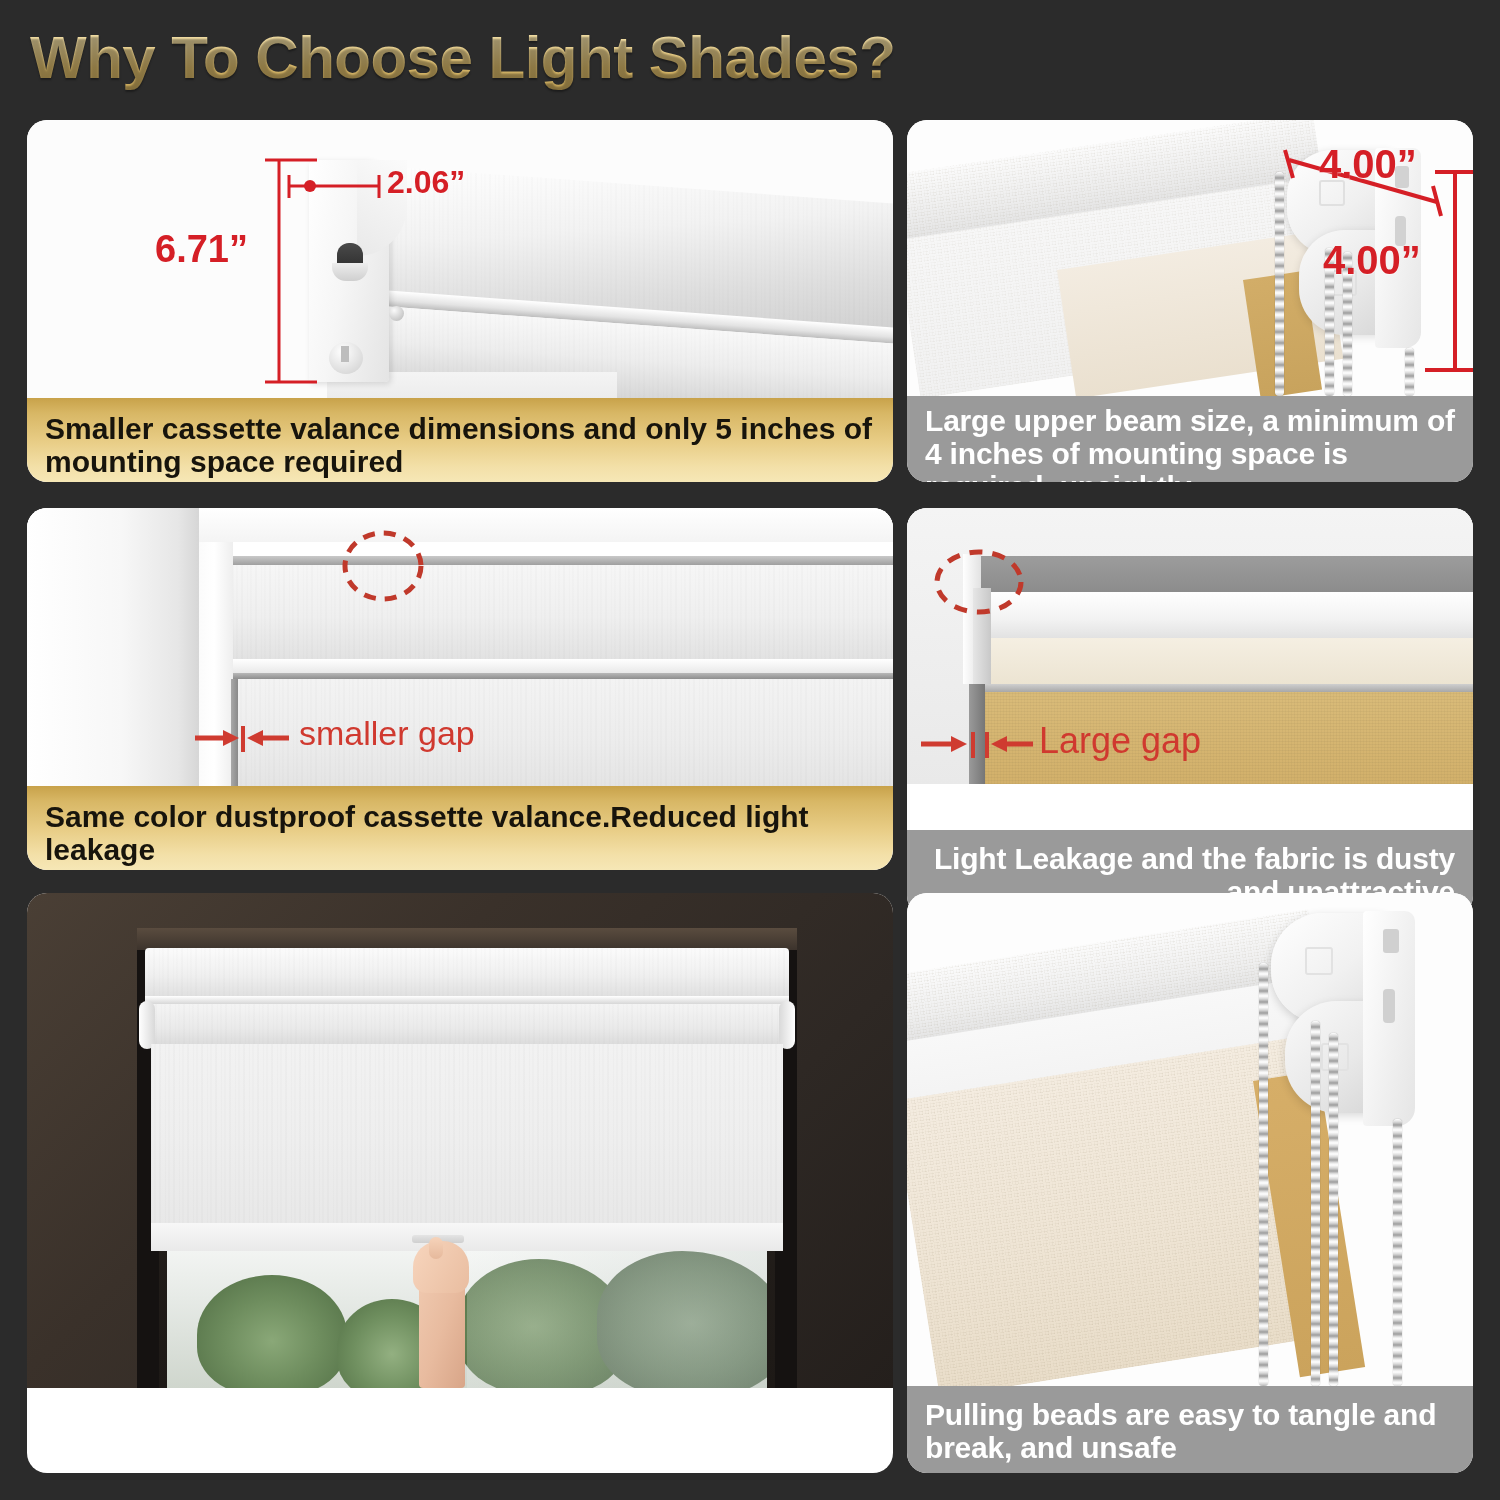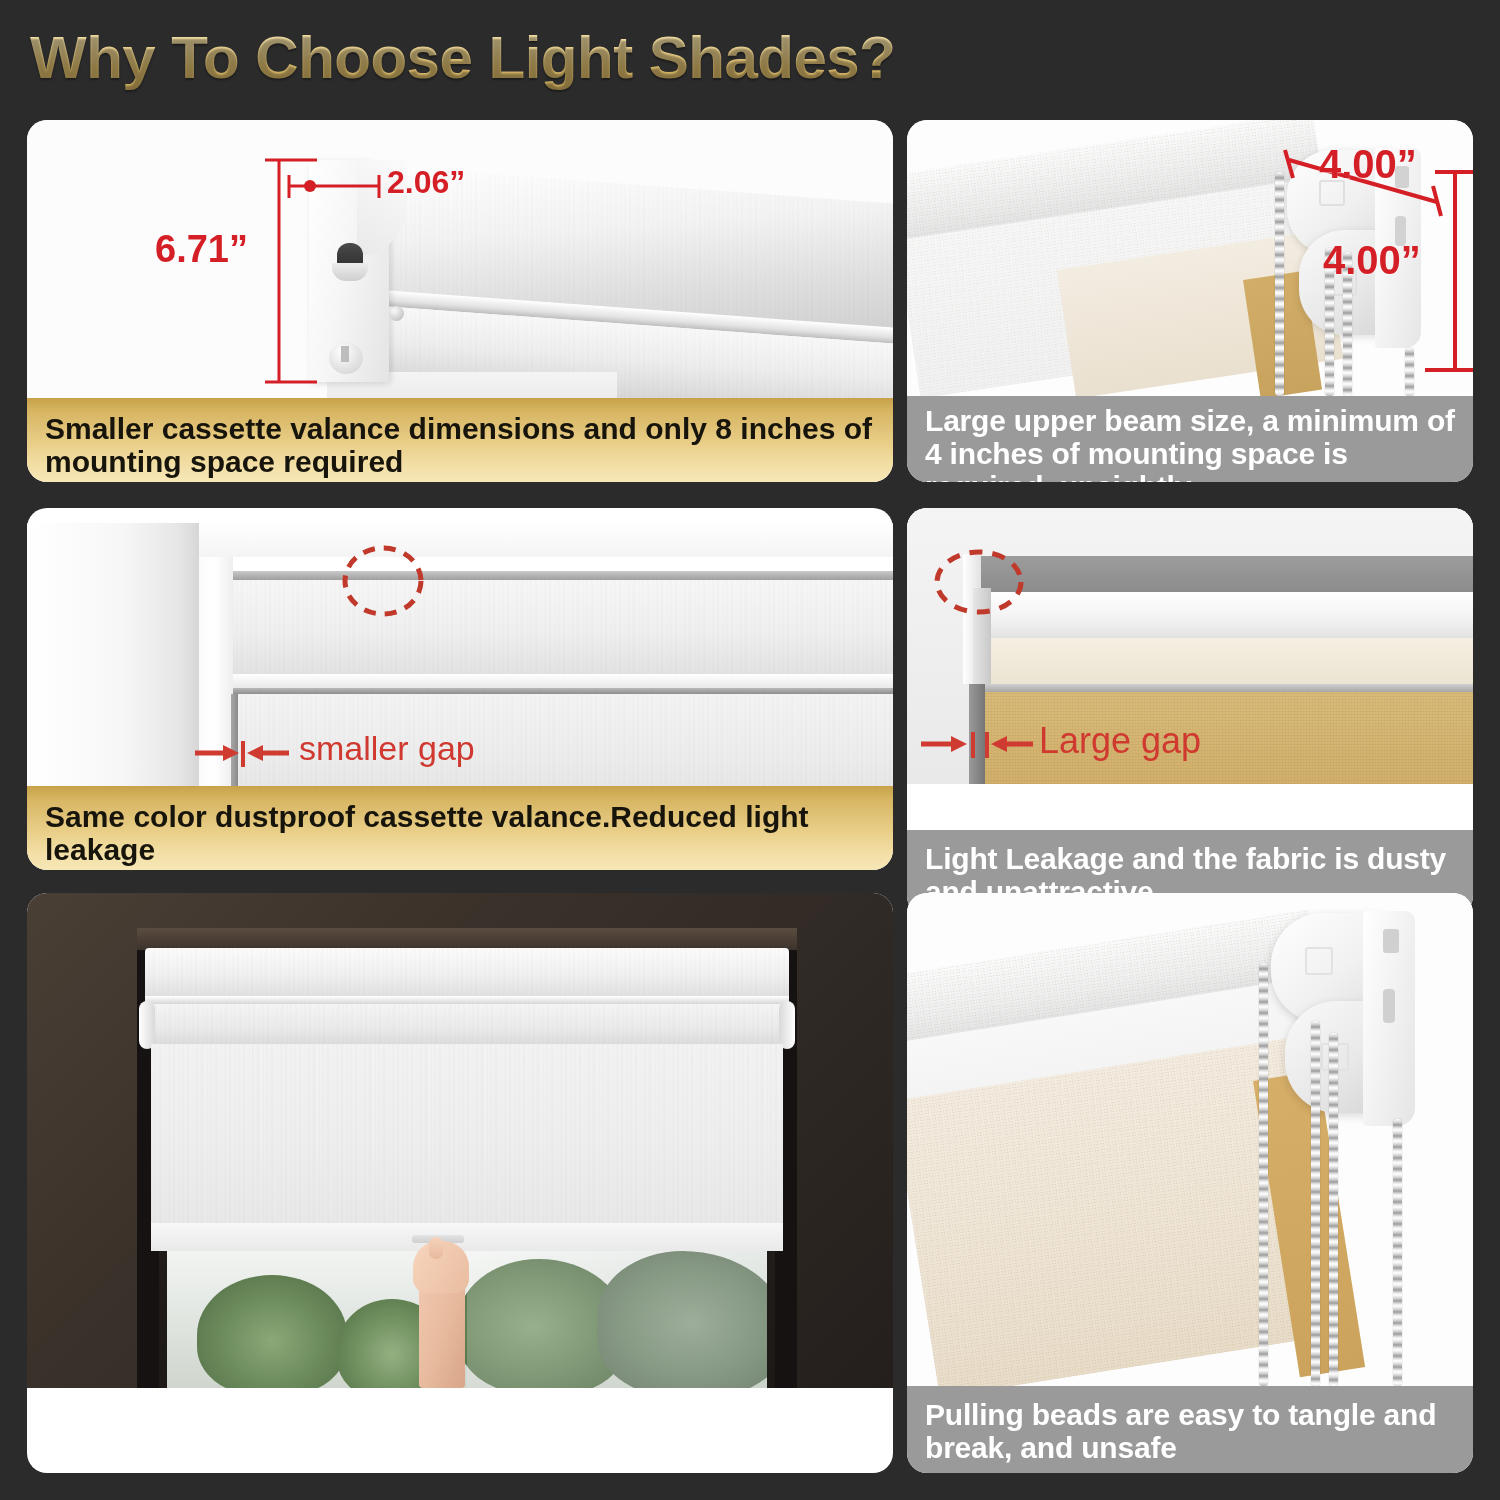--- a/index.html
+++ b/index.html
@@ -179,21 +179,21 @@
       <line x1="262" y1="55" x2="262" y2="78" stroke="#d51f26" stroke-width="3"></line>
       <line x1="352" y1="55" x2="352" y2="78" stroke="#d51f26" stroke-width="3"></line>
       <circle cx="283" cy="66" r="6" fill="#d51f26"></circle>
     </svg>
 
     <div class="dim-label" style="left:360px; top:44px; font-size:32px;">2.06”</div>
     <div class="dim-label" style="left:128px; top:108px; font-size:38px;">6.71”</div>
   </div>
 
   <div class="caption gold" style="height:84px;">
-    <span>Smaller cassette valance dimensions and only 8 inches of mounting space required</span>
+    <span>Smaller cassette valance dimensions and only 5 inches of mounting space required</span>
   </div>
 </div>
 
 <div class="panel" style="left:907px; top:120px; width:566px; height:362px;">
 
   <div class="photo" style="height:276px;">
     <div class="wh-bg" style="background:#fdfdfd;"></div>
 
     <div style="position:absolute; left:-10px; top:54px; width:420px; height:84px;
                 background:linear-gradient(180deg,#fbfbfb,#ececec 55%,#dddddd);
@@ -255,21 +255,21 @@
     <div class="dim-label" style="left:416px; top:118px; font-size:40px;">4.00”</div>
   </div>
 
   <div class="caption gray" style="height:86px; padding-top:8px;">
     <span>Large upper beam size, a minimum of 4 inches of mounting space is required, unsightly</span>
   </div>
 </div>
 
 <div class="panel" style="left:27px; top:508px; width:866px; height:362px;">
 
-  <div class="photo" style="height:278px;margin-top:15px;">
+  <div class="photo" style="height:278px;">
     <div class="wh-bg" style="background:#ffffff;"></div>
 
     <div style="position:absolute; left:0; top:0; width:172px; height:278px;
                 background:linear-gradient(90deg,#ffffff 0%,#f7f7f7 55%,#e6e6e6 88%,#d6d6d6 100%);"></div>
     <div style="position:absolute; left:172px; top:0; width:34px; height:278px;
                 background:linear-gradient(90deg,#fbfbfb,#ffffff 45%,#eeeeee);"></div>
 
     <div style="position:absolute; left:172px; top:0; width:694px; height:34px;
                 background:linear-gradient(180deg,#ffffff,#f4f4f4);"></div>
 
@@ -346,21 +346,21 @@
       <path d="M44,228 L60,236 L44,244 Z" fill="#cf3b30"></path>
       <path d="M126,236 L100,236" stroke="#cf3b30" stroke-width="5"></path>
       <path d="M100,228 L84,236 L100,244 Z" fill="#cf3b30"></path>
       <line x1="66" y1="224" x2="66" y2="250" stroke="#cf3b30" stroke-width="4"></line>
       <line x1="80" y1="224" x2="80" y2="250" stroke="#cf3b30" stroke-width="4"></line>
     </svg>
 
     <div class="ann-label" style="left:132px; top:212px; font-size:36px;">Large gap</div>
   </div>
 
-  <div class="caption gray" style="height:86px; padding-top:12px;">
+  <div class="caption gray" style="height:86px; padding-top:12px;text-align:right;">
     <span>Light Leakage and the fabric is dusty and unattractive</span>
   </div>
 </div>
 
 <div class="panel" style="left:27px; top:893px; width:866px; height:580px;">
 
   <div class="photo" style="height:495px;">
 
     <div class="wh-bg" style="background:linear-gradient(135deg,#4a3f35 0%,#3a312a 35%,#2e2824 70%,#241f1c 100%);"></div>
 

